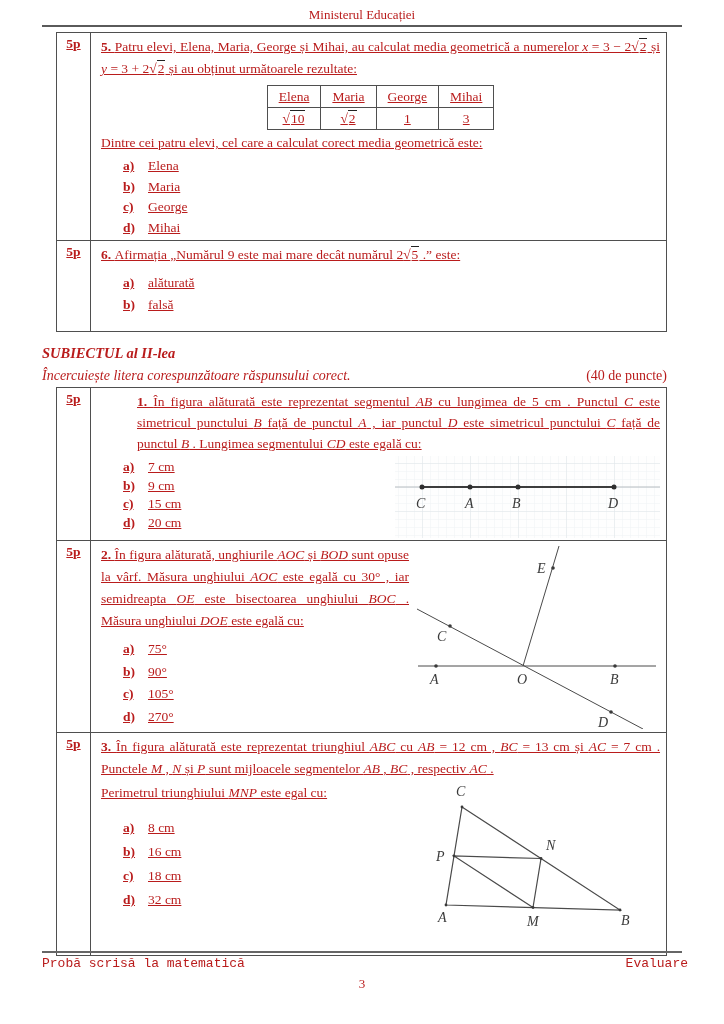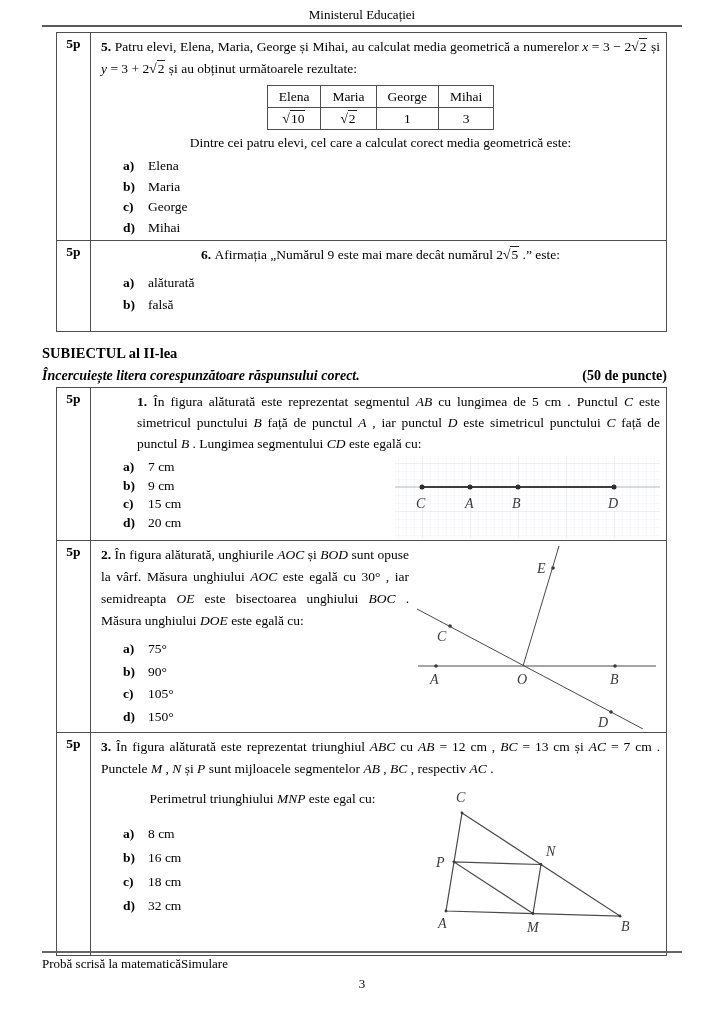--- a/index.html
+++ b/index.html
@@ -1,40 +1,40 @@
 <!DOCTYPE html>
 <html><head>
 <meta charset="utf-8">
 <style>
   html,body { margin:0; padding:0; background:#e8e8e8; }
   .page {
     position:relative; width:724px; height:1024px; margin:0 auto;
     background:#ffffff; overflow:hidden;
     font-family:"Liberation Serif","DejaVu Serif",serif;
-    color:#000000; font-size:13.5px;
+    color:#b91c1c; font-size:13.5px;
   }
   .content { padding:0 42px; }
 
   
   .header { text-align:center; padding-top:7px; padding-bottom:3px;
             font-size:13px; line-height:15px; border-bottom:2px solid #5a5a5a; }
 
   
-  .qtable { border-collapse:collapse; width:611px; margin:5px 15px 0 14px; table-layout:fixed; }
+  .qtable { border-collapse:collapse; width:611px; margin:5px 15px 0 14px; table-layout:fixed;text-decoration:underline; }
   .qtable td { border:1px solid #4f4f4f; vertical-align:top; }
   td.points { width:31px; text-align:center; font-weight:bold; padding-top:3px; font-size:13.5px; }
   td.qbody  { padding:3px 6px 2px 10px; }
 
   .rq5 td { height:199px; }
   .rq6 td { height:85px; }
   .rq1 td { height:141px; }
   .rq2 td { height:186px; }
   .rq3 td { height:217px; }
 
-  .stmt { margin:0; line-height:22px;text-align:center; }
+  .stmt { margin:0; line-height:22px; }
   .just { text-align:justify; }
   .rq1 .stmt { line-height:21px;margin-left:36px; }
 
   .b  { font-weight:bold; }
   .mi { font-style:italic; }
   .sqrt { white-space:nowrap; }
   .sqrt .rad { border-top:1px solid #222; padding:0 1px; }
 
   
   .rtable { border-collapse:collapse; margin:5px auto 2px; }
@@ -52,30 +52,30 @@
 
   .row  { display:flex; justify-content:space-between; align-items:flex-start; }
   .colL { flex:1; padding-right:4px; }
 
   
   svg.fig { flex:none; }
   svg.fig text { font-family:"Liberation Serif","DejaVu Serif",serif;
                  font-style:italic; font-size:14px; fill:#3a3a3a; }
 
   
-  .s2title { margin-top:13px; font-weight:bold; font-size:14.5px; }
+  .s2title { margin-top:13px; font-weight:bold; font-size:14.5px;font-style:italic; }
   .s2instr { display:flex; justify-content:space-between; margin-top:6px; margin-right:15px;
-             font-weight:bold; font-size:14px; }
+             font-weight:normal; font-size:14px; }
   .s2instr .instr { font-style:italic; }
   .t2 { margin-top:3px; }
 
   
   .footer-rule { position:absolute; left:42px; right:42px; top:951px; border-top:2px solid #666; }
   .footer-row  { position:absolute; left:42px; right:36px; top:956px;
-                 display:flex; font-size:13px; }
+                 display:flex; justify-content:space-between; font-size:13px;font-family:Liberation Mono, monospace; }
   .footer-page { position:absolute; left:0; width:100%; top:976px; text-align:center; font-size:13px; }
 </style>
 </head>
 <body>
 
 <div class="page">
   <div class="content">
 
     <div class="header">
       <div>Ministerul Educației</div>
@@ -139,21 +139,21 @@
                 </div>
           </div>
         </td>
       </tr>
     </tbody>
       </table>
 
     <div class="s2title">SUBIECTUL al II-lea</div>
     <div class="s2instr">
       <span class="instr">Încercuiește litera corespunzătoare răspunsului corect.</span>
-      <span class="pts">(50 de puncte)</span>
+      <span class="pts">(40 de puncte)</span>
     </div>
 
     <table class="qtable t2">
 
       <tbody>
           <tr class="rq1">
         <td class="points">5p</td>
         <td class="qbody">
           <p class="stmt just"><span class="b">1. </span><span>În figura alăturată este reprezentat segmentul </span><span class="mi">AB</span><span> cu lungimea de 5 cm . Punctul </span><span class="mi">C</span><span> este simetricul punctului </span><span class="mi">B</span><span> față de punctul </span><span class="mi">A</span><span> , iar punctul </span><span class="mi">D</span><span> este simetricul punctului </span><span class="mi">C</span><span> față de punctul </span><span class="mi">B</span><span> . Lungimea segmentului </span><span class="mi">CD</span><span> este egală cu:</span></p>
           <div class="row" style="margin-top:2px;">
@@ -216,21 +216,21 @@
                 <div class="opt">
                       <span class="ol">b)</span>
                       <span class="ot">90°</span>
                     </div>
                 <div class="opt">
                       <span class="ol">c)</span>
                       <span class="ot">105°</span>
                     </div>
                 <div class="opt">
                       <span class="ol">d)</span>
-                      <span class="ot">150°</span>
+                      <span class="ot">270°</span>
                     </div>
               </div>
             </div>
             <svg class="fig" width="247" height="185" viewBox="0 0 247 185">
               <line x1="5" y1="122" x2="243" y2="122" stroke="#4a4a4a" stroke-width="1"></line>
               <line x1="4" y1="65" x2="230" y2="185" stroke="#4a4a4a" stroke-width="1"></line>
               <line x1="110" y1="122" x2="146" y2="2" stroke="#4a4a4a" stroke-width="1"></line>
               <circle cx="23" cy="122" r="1.8" fill="#3a3a3a"></circle>
               <circle cx="202" cy="122" r="1.8" fill="#3a3a3a"></circle>
               <circle cx="37" cy="82" r="1.8" fill="#3a3a3a"></circle>
@@ -244,21 +244,21 @@
               <text x="124" y="29">E</text>
             </svg>
           </div>
         </td>
       </tr>
 
       <tr class="rq3">
         <td class="points">5p</td>
         <td class="qbody">
           <p class="stmt just"><span class="b">3. </span><span>În figura alăturată este reprezentat triunghiul </span><span class="mi">ABC</span><span> cu </span><span class="mi">AB</span><span> = 12 cm , </span><span class="mi">BC</span><span> = 13 cm și </span><span class="mi">AC</span><span> = 7 cm . Punctele </span><span class="mi">M</span><span> , </span><span class="mi">N</span><span> și </span><span class="mi">P</span><span> sunt mijloacele segmentelor </span><span class="mi">AB</span><span> , </span><span class="mi">BC</span><span> , respectiv </span><span class="mi">AC</span><span> .</span></p>
-          <div class="row" style="margin-top:8px;">
+          <div class="row" style="margin-top:2px;">
             <div class="colL">
               <p class="stmt"><span>Perimetrul triunghiului </span><span class="mi">MNP</span><span> este egal cu:</span></p>
               <div class="opts o3" style="margin-top:12px;">
                 <div class="opt">
                       <span class="ol">a)</span>
                       <span class="ot">8 cm</span>
                     </div>
                 <div class="opt">
                       <span class="ol">b)</span>
                       <span class="ot">16 cm</span>
@@ -292,16 +292,16 @@
           </div>
         </td>
       </tr>
     </tbody>
       </table>
   </div>
 
   <div class="footer-rule"></div>
   <div class="footer-row">
     <span>Probă scrisă la matematică</span>
-    <span>Simulare</span>
+    <span>Evaluare</span>
   </div>
   <div class="footer-page">3</div>
 </div>
 
 </body></html>

